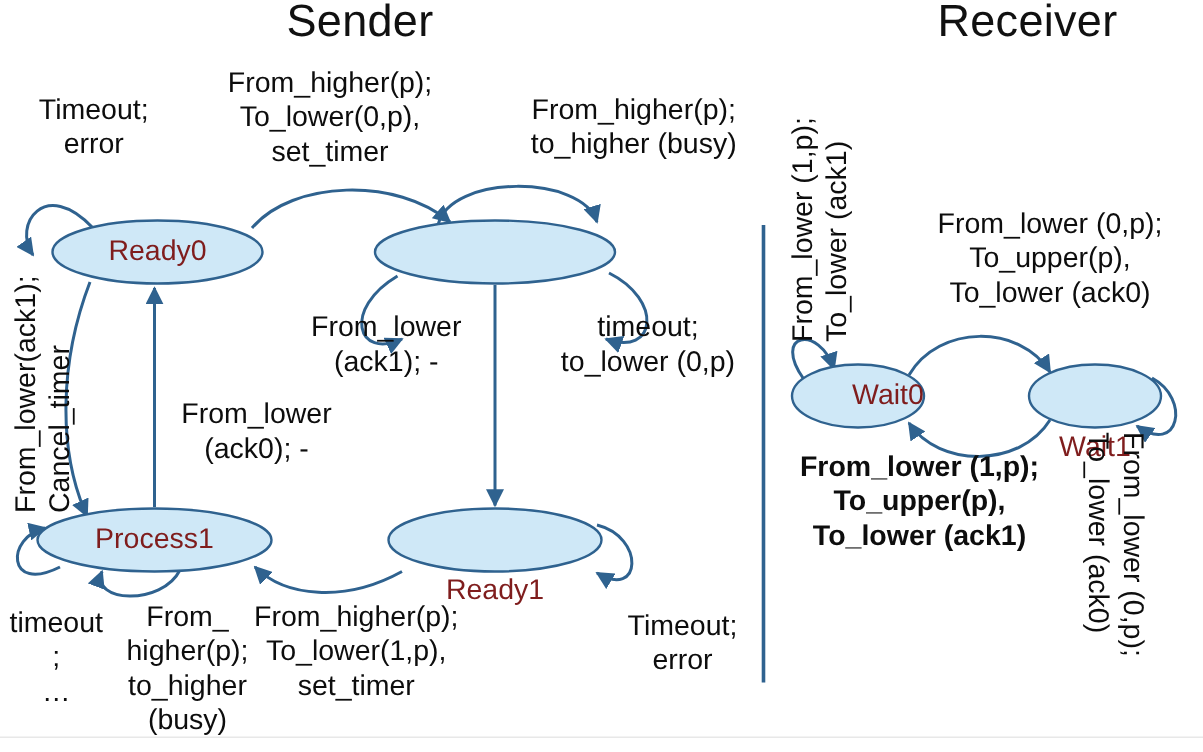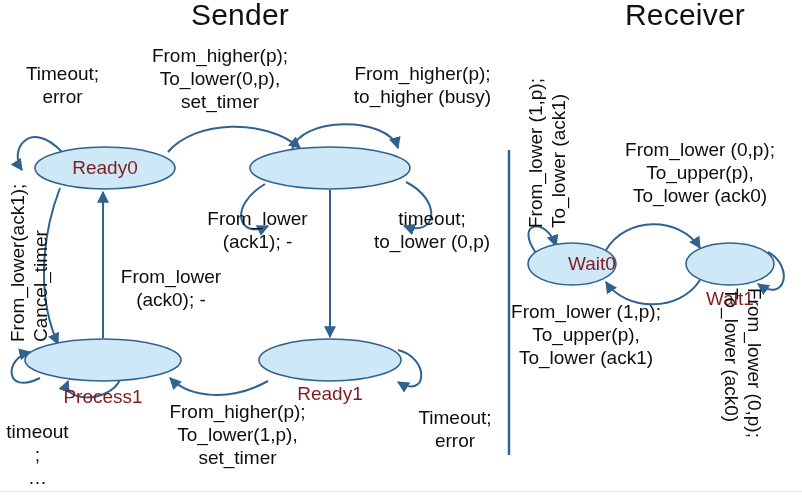--- a/index.html
+++ b/index.html
@@ -127,21 +127,21 @@
       <ellipse cx="730" cy="264" rx="44" ry="21" fill="#cfe8f7" stroke="#2f628f" stroke-width="1.6"></ellipse>
     </g>
 
     <line x1="509" y1="150" x2="509" y2="455" stroke="#2f628f" stroke-width="2.4"></line>
   </svg>
 
   <div class="title" style="left:140px; top:-2px; width:200px;">Sender</div>
   <div class="title" style="left:585px; top:-2px; width:200px;">Receiver</div>
 
   <div class="state-text" style="left:105px; top:168px;">Ready0</div>
-  <div class="state-text" style="left:103px; top:360px;margin-top:37px;">Process1</div>
+  <div class="state-text" style="left:103px; top:360px;">Process1</div>
   <div class="state-text" style="left:330px; top:360px;margin-top:34px;">Ready1</div>
   <div class="state-text" style="left:544px; top:264px;margin-left:48px;">Wait0</div>
   <div class="state-text" style="left:730px; top:264px;margin-top:35px;">Wait1</div>
 
   <div class="lbl" style="left:0px; top:62px; width:125px;">Timeout;
 error</div>
 
   <div class="lbl" style="left:130px; top:44px; width:180px;">From_higher(p);
 To_lower(0,p),
 set_timer</div>
@@ -158,37 +158,41 @@
 
   <div class="lbl" style="left:400px; top:406px; width:110px;">Timeout;
 error</div>
 
   <div class="lbl" style="left:96px; top:265px; width:150px;">From_lower
 (ack0); -</div>
 
   <div class="lbl lbl-left rot-up" style="left:6px; top:342px; width:190px;">From_lower(ack1);
 Cancel_timer</div>
 
-  <div class="lbl" style="left:0px; top:420px; width:75px;">timeout
+  <div class="lbl" style="left:0px; top:404px; width:75px;">timeout
 ;
 …</div>
 
+  <div class="lbl" style="left:70px; top:400px; width:110px;">From_
+higher(p);
+to_higher
+(busy)</div>
 
   <div class="lbl" style="left:155px; top:400px; width:165px;">From_higher(p);
 To_lower(1,p),
 set_timer</div>
 
   <div class="lbl lbl-left rot-up" style="left:524px; top:228px; width:190px;">From_lower (1,p);
 To_lower (ack1)</div>
 
   <div class="lbl" style="left:600px; top:138px; width:200px;">From_lower (0,p);
 To_upper(p),
 To_lower (ack0)</div>
 
-  <div class="lbl" style="left:486px; top:300px; width:200px;">From_lower (1,p);
+  <div class="lbl" style="left:513px; top:300px; width:200px;font-weight:bold;">From_lower (1,p);
 To_upper(p),
 To_lower (ack1)</div>
 
   <div class="lbl lbl-left rot-down" style="left:766px; top:288px; width:190px;">From_lower (0,p);
 To_lower (ack0)</div>
 
   <div class="bottom-strip"></div>
 </div>
 
 </body></html>

